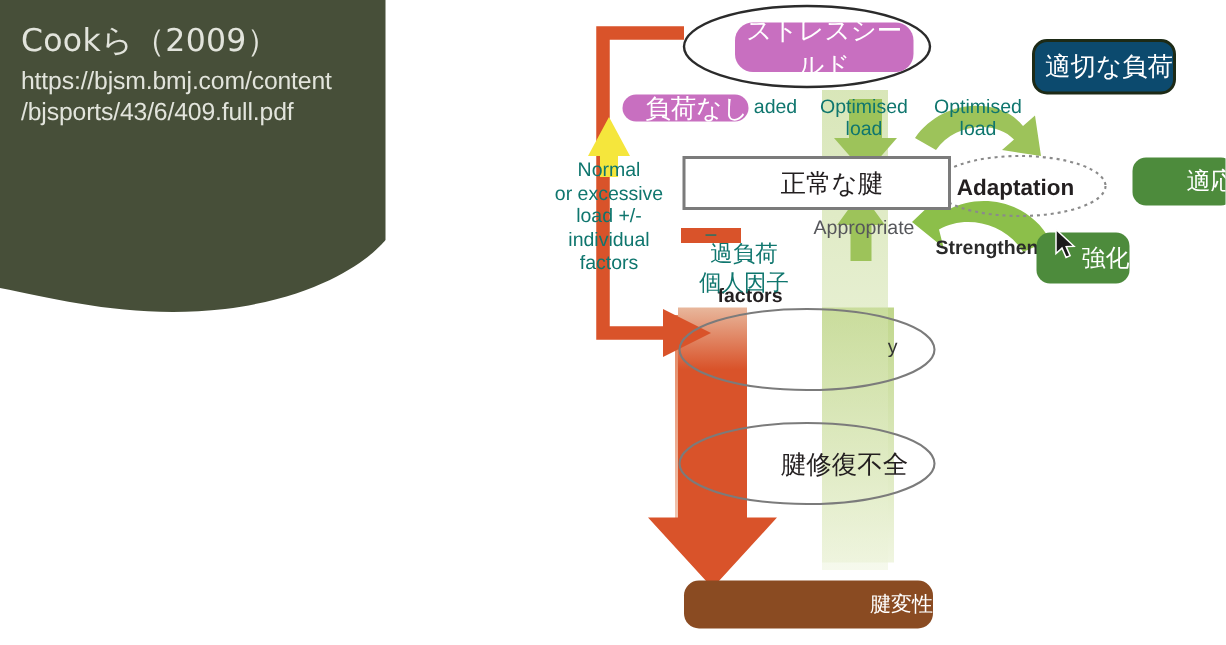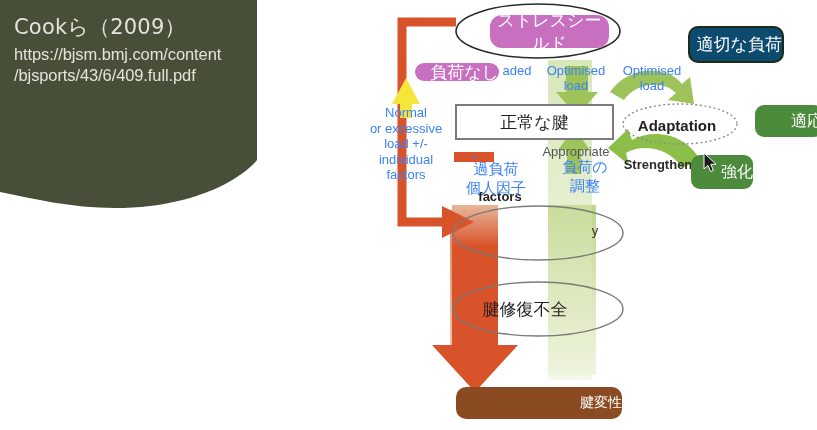--- a/index.html
+++ b/index.html
@@ -16,21 +16,21 @@
   .panel-text{
     position:absolute;left:14px;top:14px;width:250px;
     color:#e2e4dc;line-height:1.28;
   }
   .panel-line1{font-size:21px;letter-spacing:.2px;white-space:nowrap;}
   .panel-line2{font-size:16.5px;letter-spacing:-.1px;margin-top:3px;}
   .panel-line3{font-size:16.5px;letter-spacing:-.1px;}
 
   
   .dg{position:absolute;}
-  .lbl{position:absolute;color:#3b82f6;text-align:center;line-height:1.12;}
+  .lbl{position:absolute;color:#0f766e;text-align:center;line-height:1.12;}
   .en{font-size:13px;}
   .jp{font-family:"DejaVu Sans","Liberation Sans",sans-serif;}
 
   
   .box{
     position:absolute;display:flex;align-items:center;justify-content:flex-end;
     border-radius:9px;color:#ffffff;text-align:center;
     font-family:"DejaVu Sans","Liberation Sans",sans-serif;
   }
   .box-purple{background:#c86fc0;border-radius:12px;font-size:17px;}
@@ -141,38 +141,36 @@
   <div class="lbl en" style="left:463px;top:149px;width:22px;">–</div>
 
   <div class="lbl en" style="left:470px;top:190px;width:60px;color:#231f20;font-weight:600;">factors</div>
 
   <div class="lbl en" style="left:528px;top:145px;width:96px;color:#55565a;">Appropriate</div>
 
   <div class="lbl en" style="left:612px;top:158px;width:92px;font-weight:600;color:#2a2a2a;">Strengthen</div>
 
   <div class="lbl en" style="left:586px;top:224px;width:18px;color:#333;">y</div>
 
-  <div class="rect-plain" style="left:455px;top:104px;width:155px;height:32px;">
+  <div class="rect-plain" style="left:455px;top:104px;width:155px;height:32px;padding-left:20px;">
     <span>正常な腱</span>
   </div>
 
   <div class="ell-label" style="left:620px;top:114px;width:114px;height:22px;font-size:15px;font-family:'Liberation Sans',sans-serif;font-weight:bold;">
     <span>Adaptation</span>
   </div>
 
 
-  <div class="ell-label" style="left:450px;top:297px;width:150px;height:24px;text-align:right;">
+  <div class="ell-label" style="left:488px;top:297px;width:150px;height:24px;text-align:right;">
     <span>腱修復不全</span>
   </div>
 
   <div class="lbl jp" style="left:456px;top:160px;width:80px;font-size:15px;white-space:pre-line;line-height:1.25;">過負荷
 個人因子</div>
 
-  <div class="lbl jp" style="left:548px;top:158px;width:74px;font-size:15px;white-space:pre-line;line-height:1.25;">負荷の
-調整</div>
 
   <div class="box box-purple" style="left:490px;top:15px;width:119px;height:33px;">
     <span>ストレスシールド</span>
   </div>
 
   <div class="box box-purple" style="left:415px;top:63px;width:84px;height:18px;">
     <span>負荷なし</span>
   </div>
 
   <div class="box box-dkgreen" style="left:688px;top:26px;width:92px;height:33px;">

